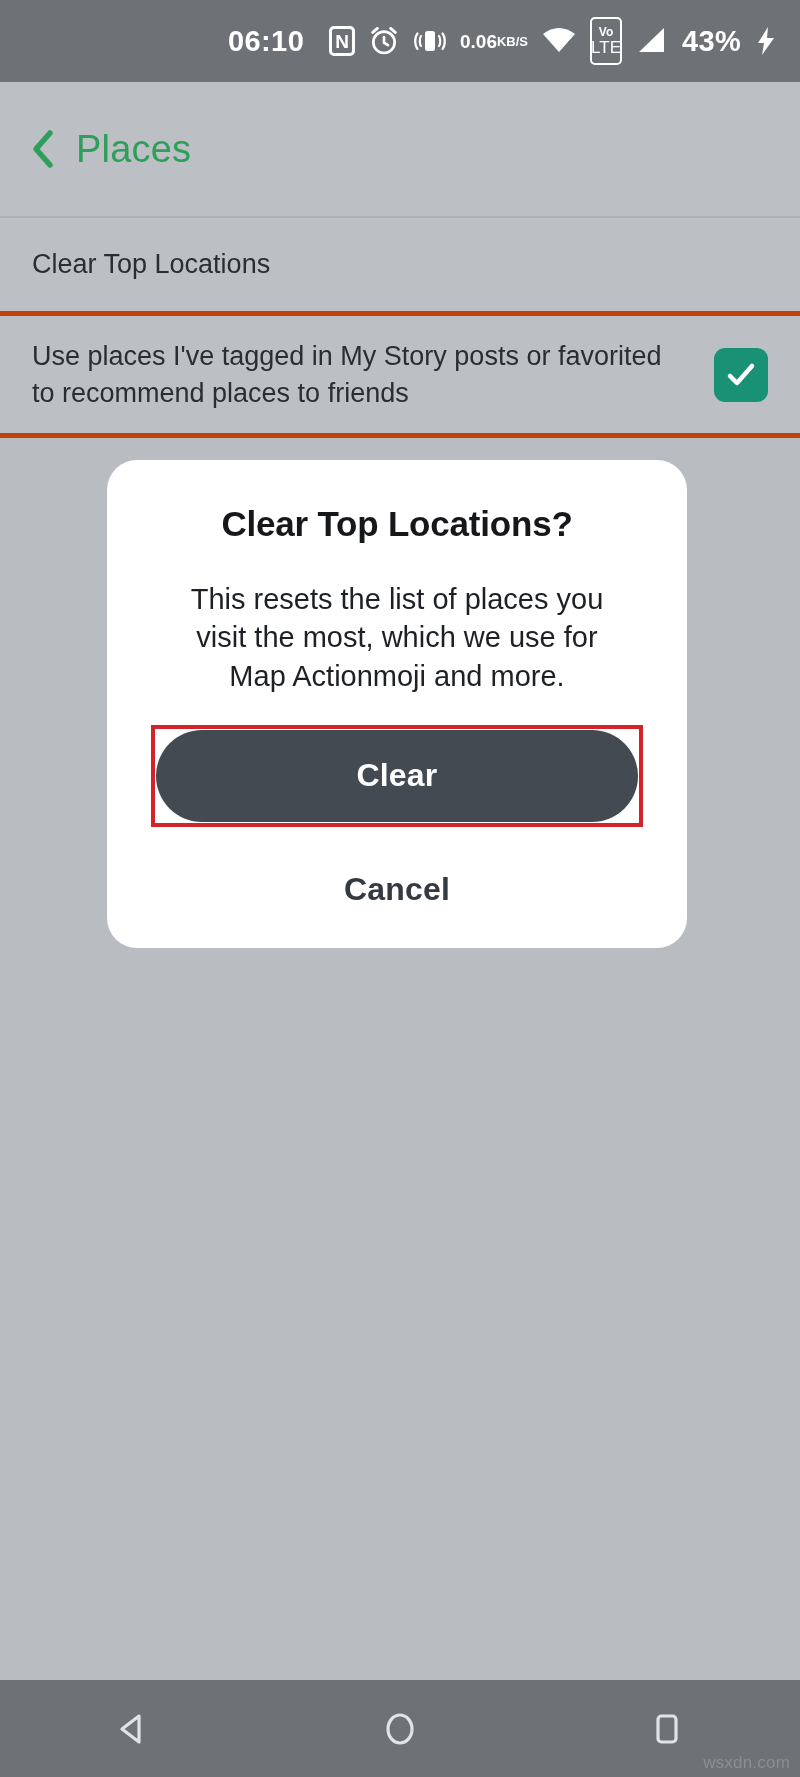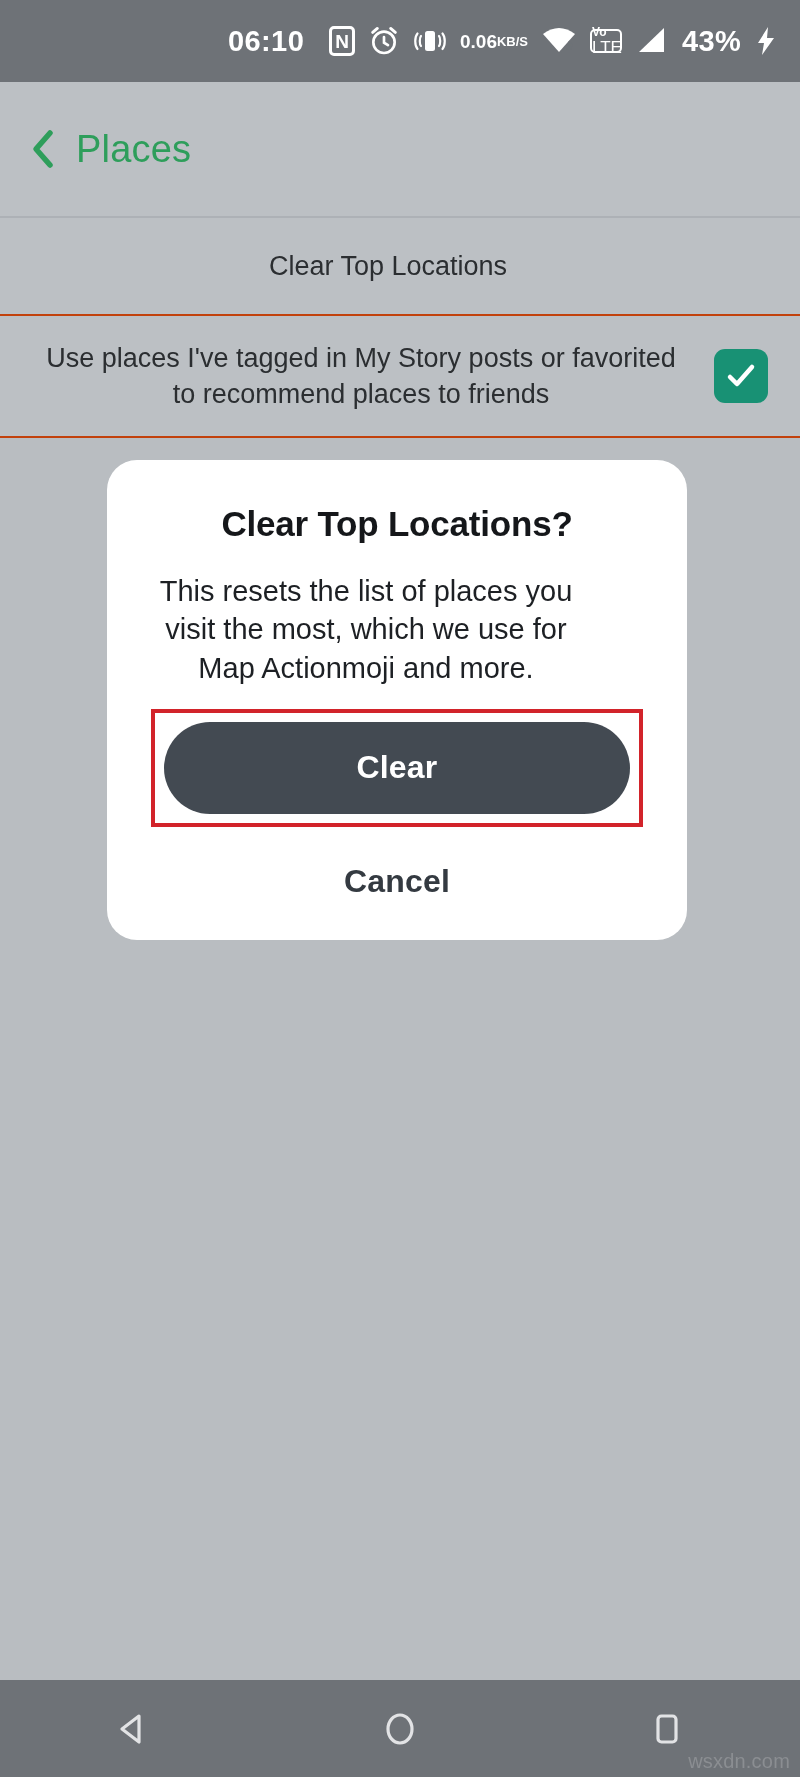--- a/index.html
+++ b/index.html
@@ -60,25 +60,25 @@
 
   .kbs {
     display: flex; flex-direction: row;
     align-items: center; justify-content: center;
     color: #fff; line-height: 1;
   }
   .kbs .num { font-size: 19px; font-weight: bold; }
   .kbs .unit { font-size: 13px; font-weight: bold; margin-top: 1px; }
 
   .volte-box {
-    width: 32px; height: 24px;
+    width: 32px; height: 48px;
     border: 2.5px solid #fff;
     border-radius: 5px;
     display: flex; flex-direction: column;
-    justify-content: center;
+    align-items: center; justify-content: center;
     color: #fff; line-height: 1;
   }
   .volte-box .t { font-size: 12px; font-weight: bold; }
   .volte-box .b { font-size: 17px; font-weight: normal; margin-top: .5px; }
 
   .battery-pct {
     color: #fff; font-size: 29px; font-weight: bold; letter-spacing: .3px;
   }
 
   
@@ -104,23 +104,22 @@
   }
 
   
   .settings-list { flex-shrink: 0; }
 
   .setting-row {
     padding: 17px 32px;
     min-height: 98px;
     display: flex;
     align-items: center;
-    border-bottom: 2px solid #c2410c;
+    border-bottom: 5px solid #c2410c;
     background: #bcc0c4;
-    text-align: center;
   }
   .setting-row.tall { min-height: 122px; }
 
   .setting-label {
     font-size: 27px;
     color: #2b2e31;
     line-height: 1.35;
     flex: 1;
     padding-right: 24px;
   }
@@ -144,20 +143,22 @@
   .dialog {
     position: absolute;
     left: 107px;
     top: 22px;
     width: 580px;
     background: #ffffff;
     border-radius: 30px;
     padding: 44px 44px 30px 44px;
     display: flex;
     flex-direction: column;
+    align-items: center;
+    gap: 8px;
   }
 
   .dialog-title {
     font-size: 35px;
     font-weight: bold;
     color: #15171a;
     text-align: center;
     letter-spacing: -.2px;
     margin-bottom: 28px;
   }
@@ -166,21 +167,21 @@
     font-size: 29px;
     color: #1d2024;
     text-align: center;
     line-height: 1.32;
     margin-bottom: 22px;
     max-width: 430px;
   }
 
   .clear-highlight {
     border: 4px solid #d2232a;
-    padding: 9px;
+    padding: 1px;
     width: 100%;
     margin-bottom: 22px;
   }
 
   .btn-clear {
     width: 100%;
     height: 92px;
     border: none;
     border-radius: 46px;
     background: #434a52;
@@ -216,21 +217,21 @@
   }
   .nav-btn {
     width: 110px; height: 97px;
     display: flex; align-items: center; justify-content: center;
     cursor: pointer;
   }
   .watermark {
     position: absolute;
     right: 10px;
     bottom: 4px;
-    font-size: 20px;
+    font-size: 17px;
     color: #8b8e92;
     letter-spacing: .2px;
   }
 </style>
 </head>
 <body>
 
 <div id="screen">
 
   <div class="status-bar">

